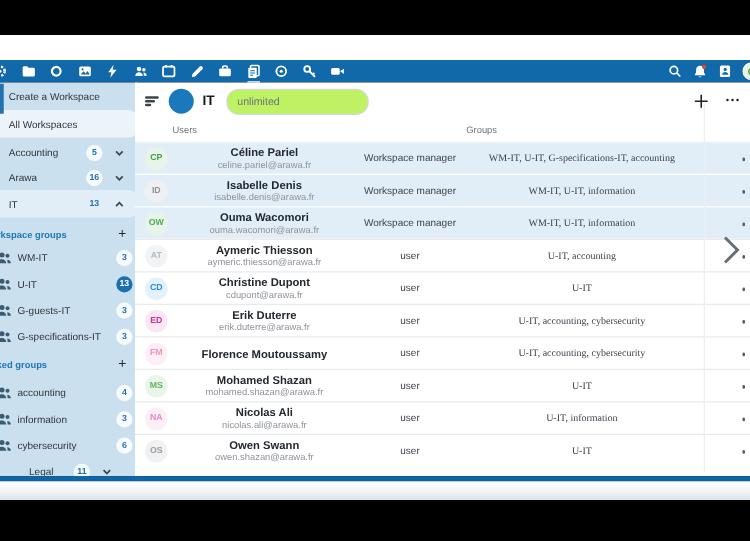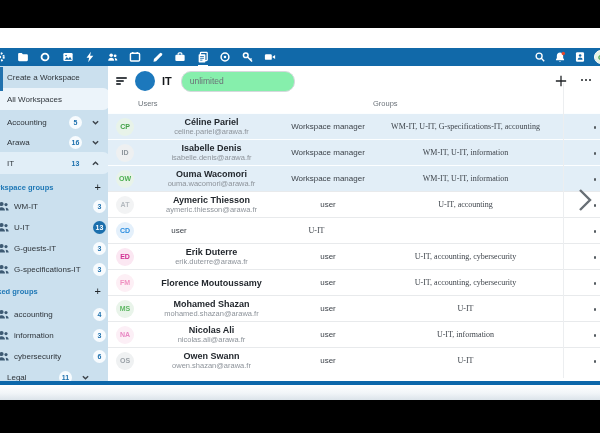--- a/index.html
+++ b/index.html
@@ -45,32 +45,32 @@
   .sb-ws.expanded .chev svg { transform:rotate(180deg); }
   .sb-header { display:flex; align-items:center; height:17px; margin-top:5px; padding-right:9px; }
   .sb-header-label { color:#1f78b6; font-weight:bold; font-size:7.5px; white-space:nowrap;
                      margin-left:-14px; flex:1 1 auto; overflow:hidden; }
   .sb-plus { color:#22272b; font-size:11px; font-weight:400; line-height:7px; flex:0 0 auto; }
   .sb-group { height:21px; padding-left:0; padding-right:4px; gap:4px; }
   .sb-group .g-icon { width:13px; height:11px; margin-left:-3px; flex:0 0 auto; }
   .sb-group .sb-label { flex:1 1 auto; white-space:nowrap; overflow:hidden; }
   .sb-group.active .badge { background:#1b6fad; color:#fff; }
   .sb-legal { height:21px; }
-  .sb-legal .sb-label { flex:0 0 52px; }
+  .sb-legal .sb-label { flex:0 0 52px;text-align:center; }
 
   
   .main { position:absolute; top:66px; left:108px; right:0; height:315px; background:#fff; }
   .main-header { position:relative; height:30px; display:flex; align-items:center; padding-left:8px; }
   .filter-icon { width:12px; display:flex; flex-direction:column; gap:1.6px; margin-right:7px; }
   .filter-icon i { display:block; height:1.6px; background:#3f4449; border-radius:1px; }
   .filter-icon i:nth-child(1){ width:11px; } .filter-icon i:nth-child(2){ width:8px; } .filter-icon i:nth-child(3){ width:5px; }
   .ws-circle { width:20px; height:20px; border-radius:50%; background:#1c78bc; margin-right:7px; }
   .ws-name { font-size:11px; font-weight:bold; color:#16191c; margin-right:9px; }
   .filter-input { width:114px; height:21px; border:1px solid #d5d9dd; border-radius:10px; padding:0 8px;
-                  font-size:8.5px; color:#6b7177; font-family:"Liberation Sans",sans-serif; outline:none; background:#86efac; }
+                  font-size:8.5px; color:#6b7177; font-family:"Liberation Sans",sans-serif; outline:none; background:#bef264; }
   .add-btn { position:absolute; left:447px; top:9px; width:12px; height:12px; }
   .add-btn svg { display:block; }
   .more-btn { position:absolute; left:473px; top:13px; display:flex; gap:1.8px; }
   .more-btn i { width:2.2px; height:2.2px; background:#1f2326; border-radius:50%; display:block; }
 
   
   .table { position:relative;text-align:center; }
   .thead { position:relative; height:17px; font-size:7.5px; color:#6d747b; }
   .th-users { position:absolute; left:30px; top:3px; }
   .th-role { position:absolute; left:175px; top:3px;margin-top:24px; }
@@ -399,20 +399,24 @@
           <span class="namecol">
             <span class="uname" style="display:block">Aymeric Thiesson</span>
             <span class="uemail" style="display:block">aymeric.thiesson@arawa.fr</span>
           </span>
           <span class="urole">user</span>
           <span class="ugroups">U-IT, accounting</span>
           <span class="row-dot"></span>
         </div>
         <div class="trow">
           <span class="avatar" style="background: rgb(228, 240, 251); color: rgb(42, 141, 224);">CD</span>
+          <span class="namecol">
+            <span class="uname" style="display:block">Christine Dupont</span>
+            <span class="uemail" style="display:block">cdupont@arawa.fr</span>
+          </span>
           <span class="urole">user</span>
           <span class="ugroups">U-IT</span>
           <span class="row-dot"></span>
         </div>
         <div class="trow">
           <span class="avatar" style="background: rgb(251, 231, 242); color: rgb(208, 47, 146);">ED</span>
           <span class="namecol">
             <span class="uname" style="display:block">Erik Duterre</span>
             <span class="uemail" style="display:block">erik.duterre@arawa.fr</span>
           </span>

